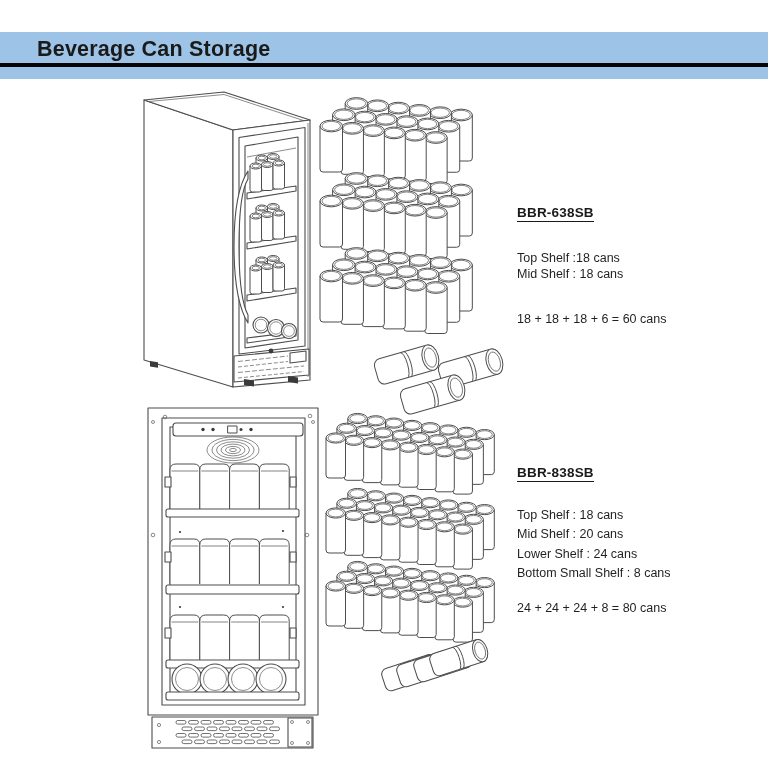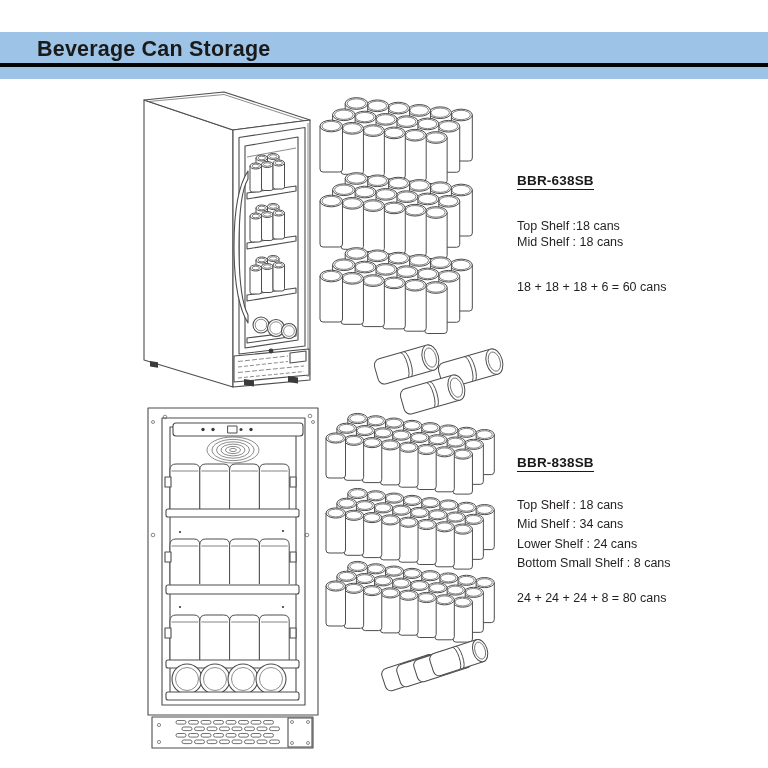--- a/index.html
+++ b/index.html
@@ -21,22 +21,22 @@
   #fridge-0 { left:130px; top:85px;  width:195px; height:310px; }
   #stack-0  { left:312px; top:96px;  width:200px; height:305px; }
   #fridge-1 { left:138px; top:402px; width:190px; height:350px; }
   #stack-1  { left:322px; top:413px; width:185px; height:275px; }
   .wh { fill:#ffffff; stroke:#4d4d4d; stroke-width:1.1; stroke-linejoin:round; }
   .ln { fill:none; stroke:#4d4d4d; stroke-width:1; stroke-linejoin:round; stroke-linecap:round; }
   .thin { fill:none; stroke:#5a5a5a; stroke-width:0.7; }
   .dk { fill:#3a3a3a; stroke:none; }
   
   .specs { position:absolute; width:230px; }
-  #specs-0 { left:517px; top:171px; }
-  #specs-1 { left:517px; top:453px; }
+  #specs-0 { left:517px; top:203px; }
+  #specs-1 { left:517px; top:463px; }
   .model-name {
     display:inline-block; font-size:13.5px; font-weight:bold; color:#1a1a1a;
     border-bottom:1.6px solid #1a1a1a; padding-bottom:1px; letter-spacing:0.2px;
   }
   .spec-lines { font-size:12.5px; }
   #specs-0 .spec-lines { margin-top:29px; }
   #specs-0 .spec-lines p { line-height:15.5px; }
   #specs-1 .spec-lines { margin-top:24px; }
   #specs-1 .spec-lines p { line-height:19.4px; }
   .total { font-size:12.5px; }
@@ -710,20 +710,20 @@
         <path d="M -30.38,-11.5 A 3.22 11.5 0 0 1 -30.38,11.5" fill="none" stroke="#4d4d4d" stroke-width="0.9"></path>
         <ellipse cx="-5.175" cy="0" rx="7.13" ry="11.5" fill="#fff" stroke="#4d4d4d" stroke-width="1"></ellipse>
         <ellipse cx="-5.175" cy="0" rx="5.06" ry="8.74" fill="none" stroke="#4d4d4d" stroke-width="0.7"></ellipse>
       </g>
     </svg>
 
   <div class="specs" id="specs-1">
     <span class="model-name">BBR-838SB</span>
     <div class="spec-lines">
       <p>Top Shelf : 18 cans</p>
-      <p>Mid Shelf : 34 cans</p>
+      <p>Mid Shelf : 20 cans</p>
       <p>Lower Shelf : 24 cans</p>
       <p>Bottom Small Shelf : 8 cans</p>
     </div>
     <p class="total">24 + 24 + 24 + 8 = 80 cans</p>
   </div>
 
 </div>
 
 </body></html>

